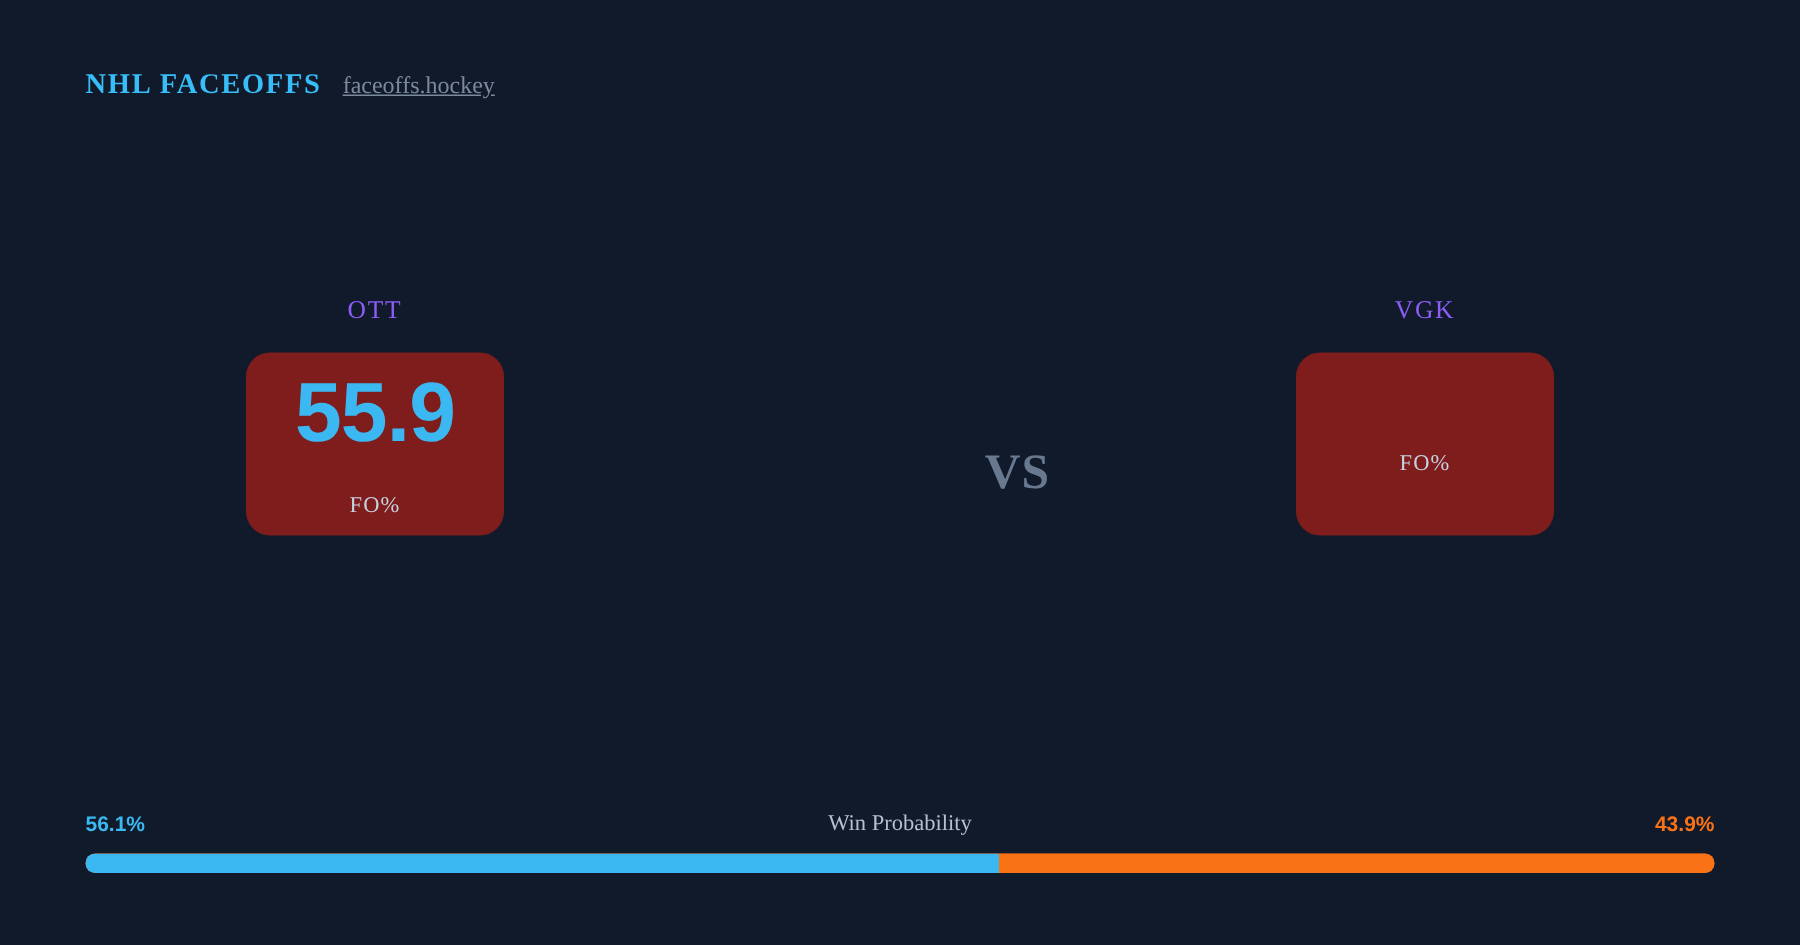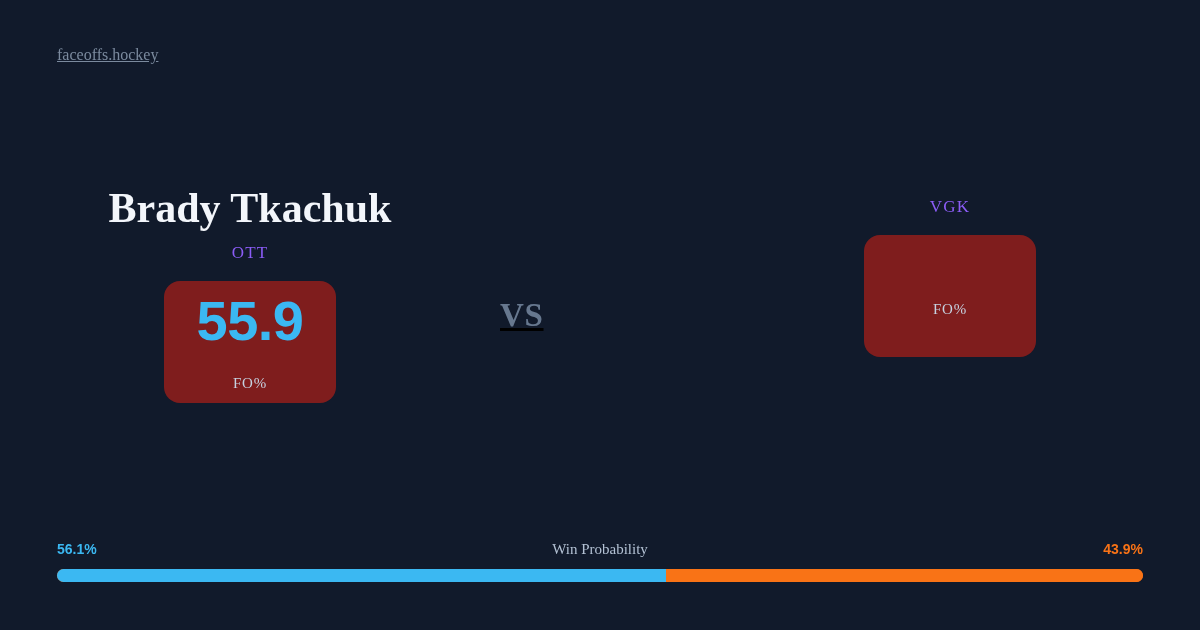--- a/index.html
+++ b/index.html
@@ -95,23 +95,22 @@
     margin-top: 26px;
     font-family: "Liberation Serif", serif;
     font-size: 15px;
     letter-spacing: 0.05em;
     color: #c6d2e1;
   }
 
   .vs-divider {
     width: 200px;
     display: flex;
-    justify-content: flex-start;
+    justify-content: flex-end;
     padding-top: 112px;
-    text-decoration: underline;
   }
   .vs-text {
     font-family: "Liberation Serif", serif;
     font-weight: bold;
     font-size: 33px;
     letter-spacing: 0.02em;
     color: #67788f;
   }
 
   
@@ -170,27 +169,27 @@
   .bar-right {
     height: 100%;
     background: #f97316;
     flex: 1 1 auto;
   }
 </style>
 </head>
 <body style="background: rgb(17, 26, 43);">
 
 <div class="brand-bar">
+  <span class="brand-title">NHL FACEOFFS</span>
   <span class="brand-domain">faceoffs.hockey</span>
 </div>
 
 <div class="matchup">
 
   <div class="player">
-    <div class="player-name">Brady Tkachuk</div>
     <div class="player-team">OTT</div>
     <div class="stat-card">
       <div class="stat-value">55.9</div>
       <div class="stat-label">FO%</div>
     </div>
   </div>
 
   <div class="vs-divider">
     <span class="vs-text">VS</span>
   </div>

